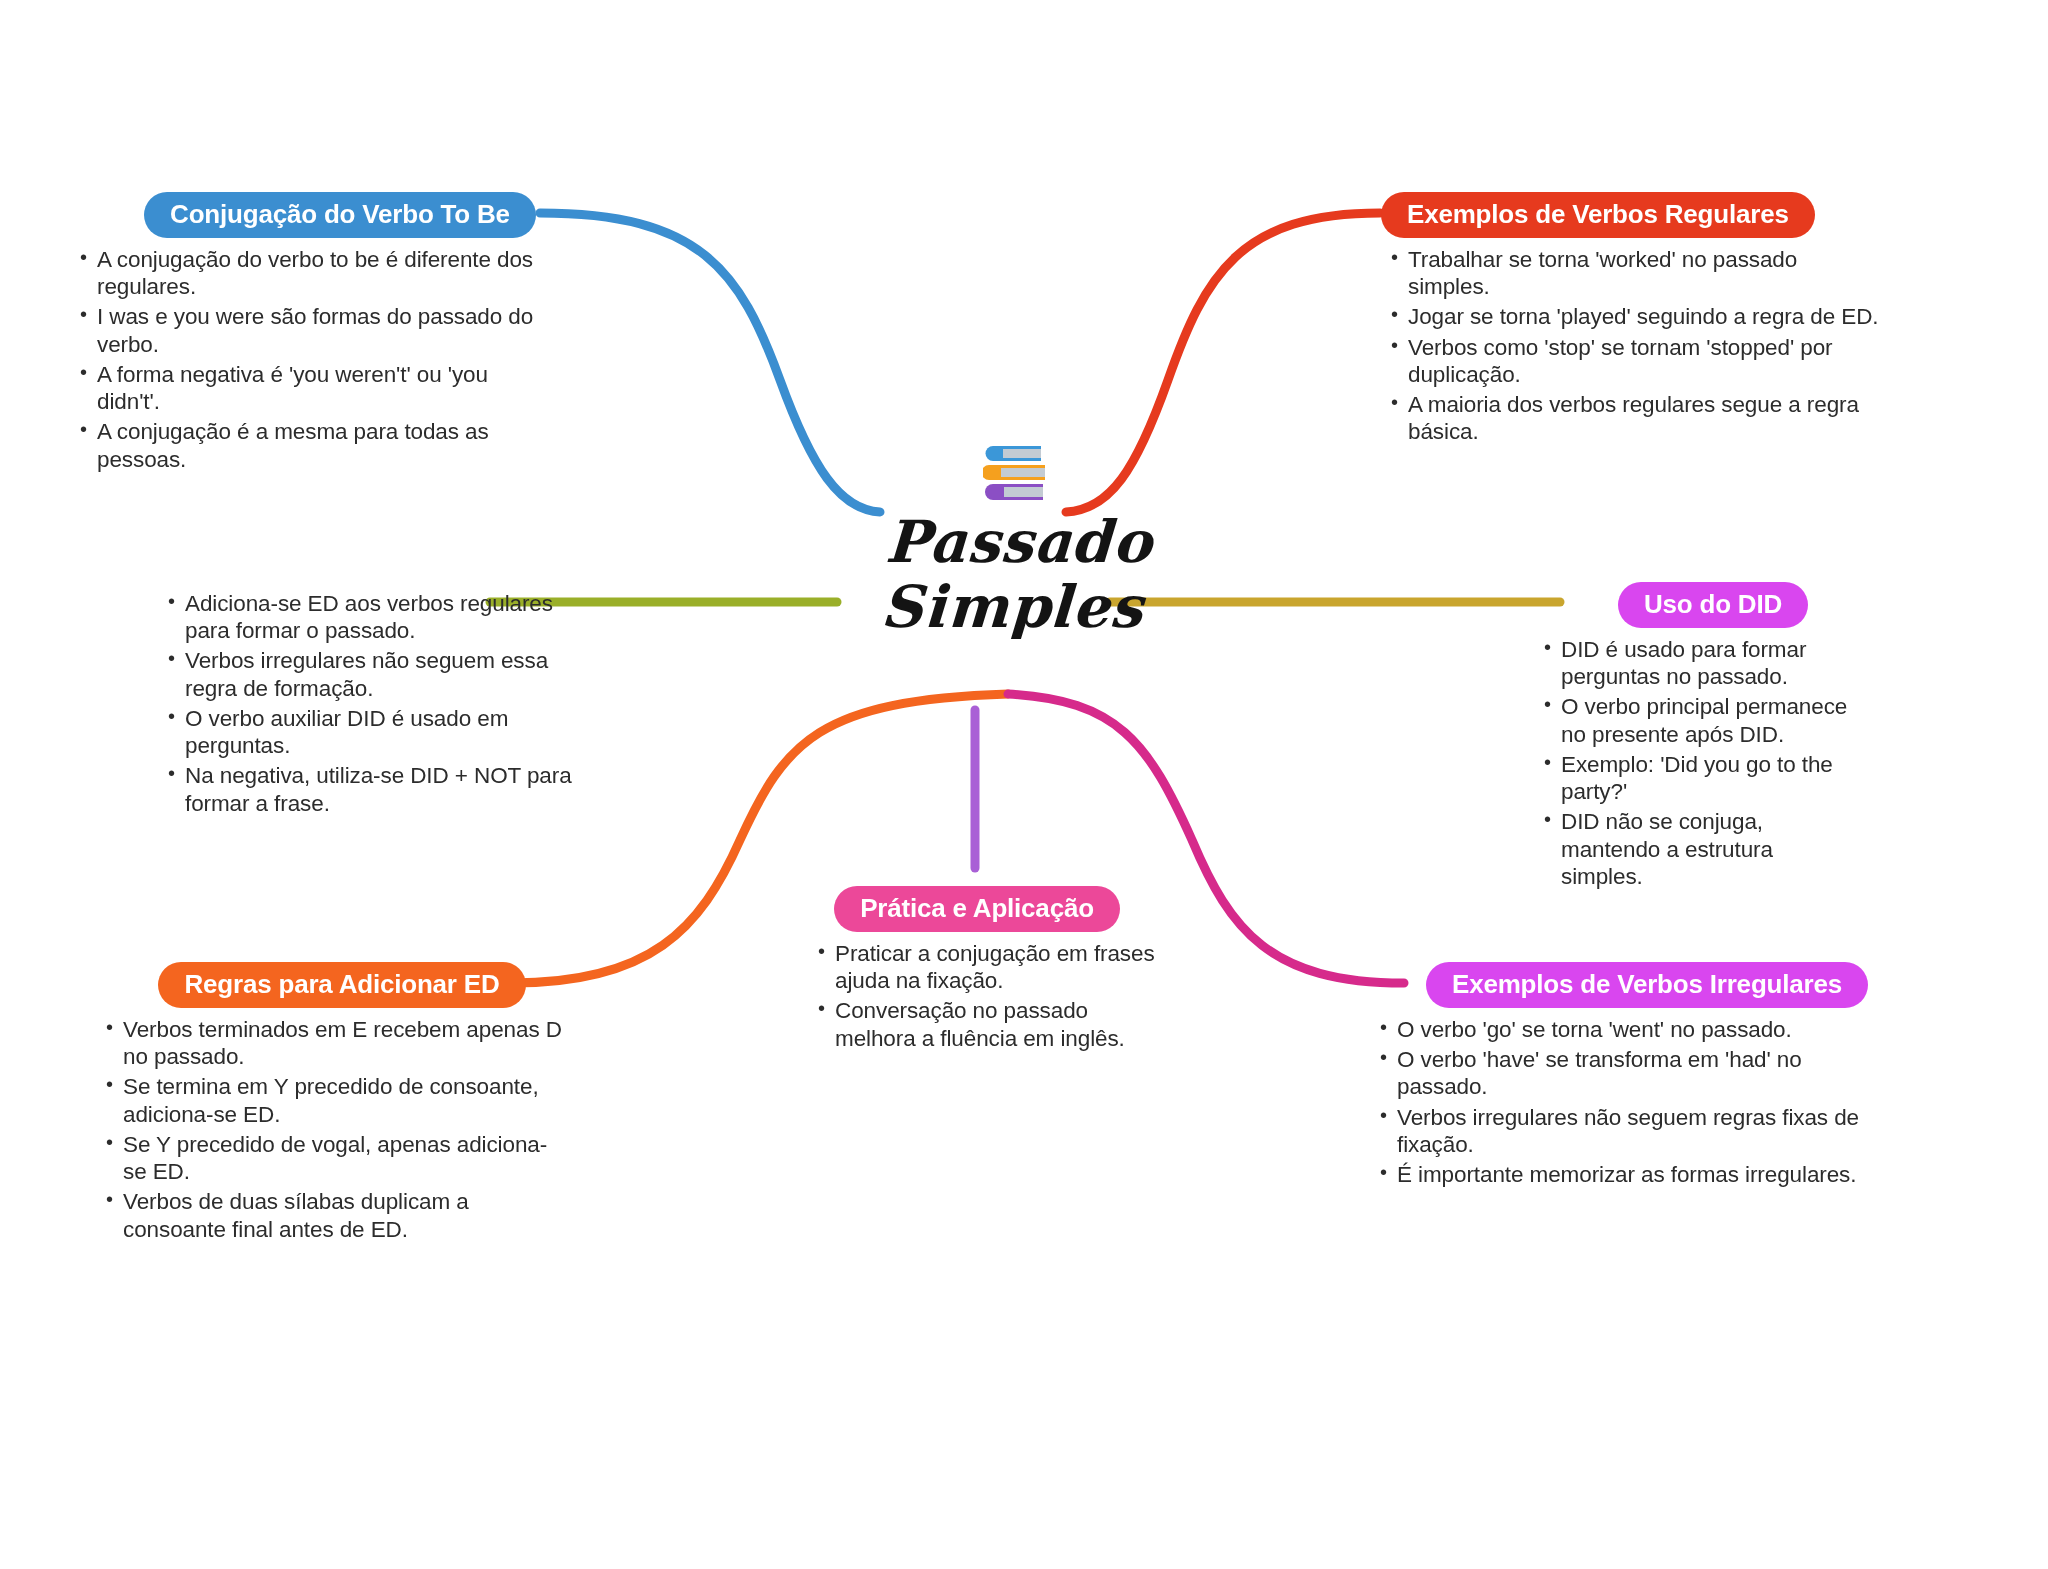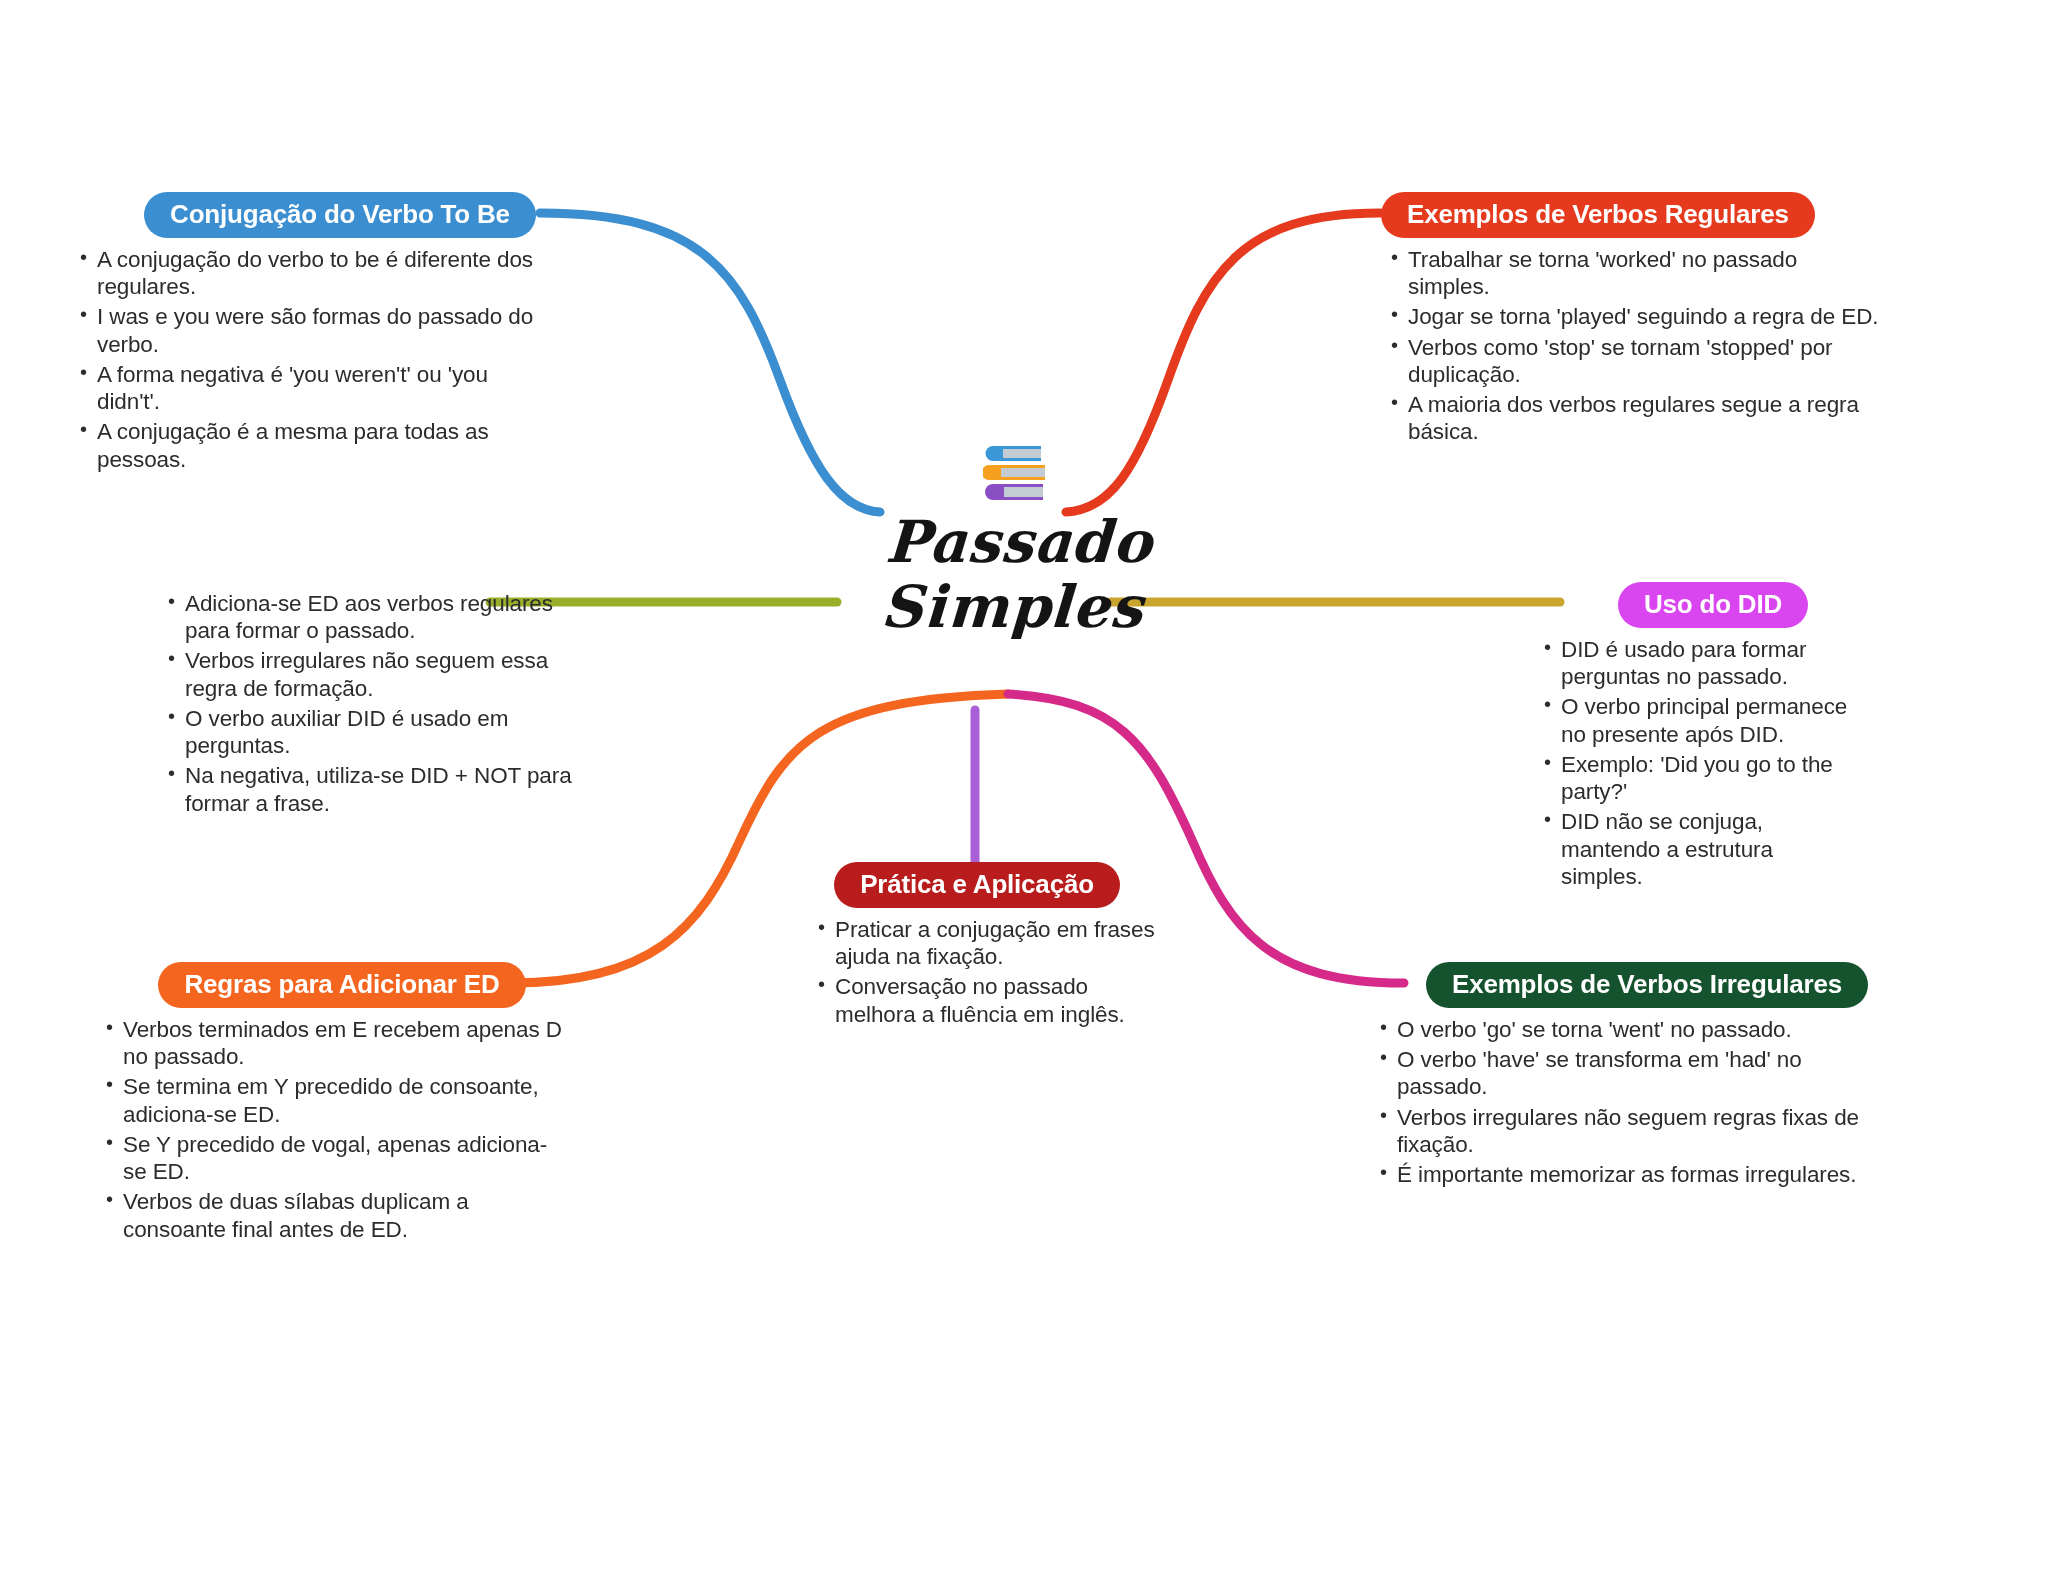--- a/index.html
+++ b/index.html
@@ -214,31 +214,31 @@
     <ul class="branch-list list-pad-a">
       <li>Verbos terminados em E recebem apenas D no passado.</li>
       <li>Se termina em Y precedido de consoante, adiciona-se ED.</li>
       <li>Se Y precedido de vogal, apenas adiciona-se ED.</li>
       <li>Verbos de duas sílabas duplicam a consoante final antes de ED.</li>
     </ul>
   </div>
 
   <div class="branch" id="branch-pratica">
     <div class="hdr-center-wrap">
-      <div class="branch-header" style="background: #b91c1c;">Prática e Aplicação</div>
+      <div class="branch-header" style="background: #ec4899; margin-top: 24px;">Prática e Aplicação</div>
     </div>
     <ul class="branch-list list-pad-c">
       <li>Praticar a conjugação em frases ajuda na fixação.</li>
       <li>Conversação no passado melhora a fluência em inglês.</li>
     </ul>
   </div>
 
   <div class="branch" id="branch-irregulares">
     <div class="hdr-center-wrap">
-      <div class="branch-header hdr-indent-8" style="background: #14532d;">Exemplos de Verbos Irregulares</div>
+      <div class="branch-header hdr-indent-8" style="background: #d946ef;">Exemplos de Verbos Irregulares</div>
     </div>
     <ul class="branch-list list-pad-a">
       <li>O verbo 'go' se torna 'went' no passado.</li>
       <li>O verbo 'have' se transforma em 'had' no passado.</li>
       <li>Verbos irregulares não seguem regras fixas de fixação.</li>
       <li>É importante memorizar as formas irregulares.</li>
     </ul>
   </div>
 
 </div>

